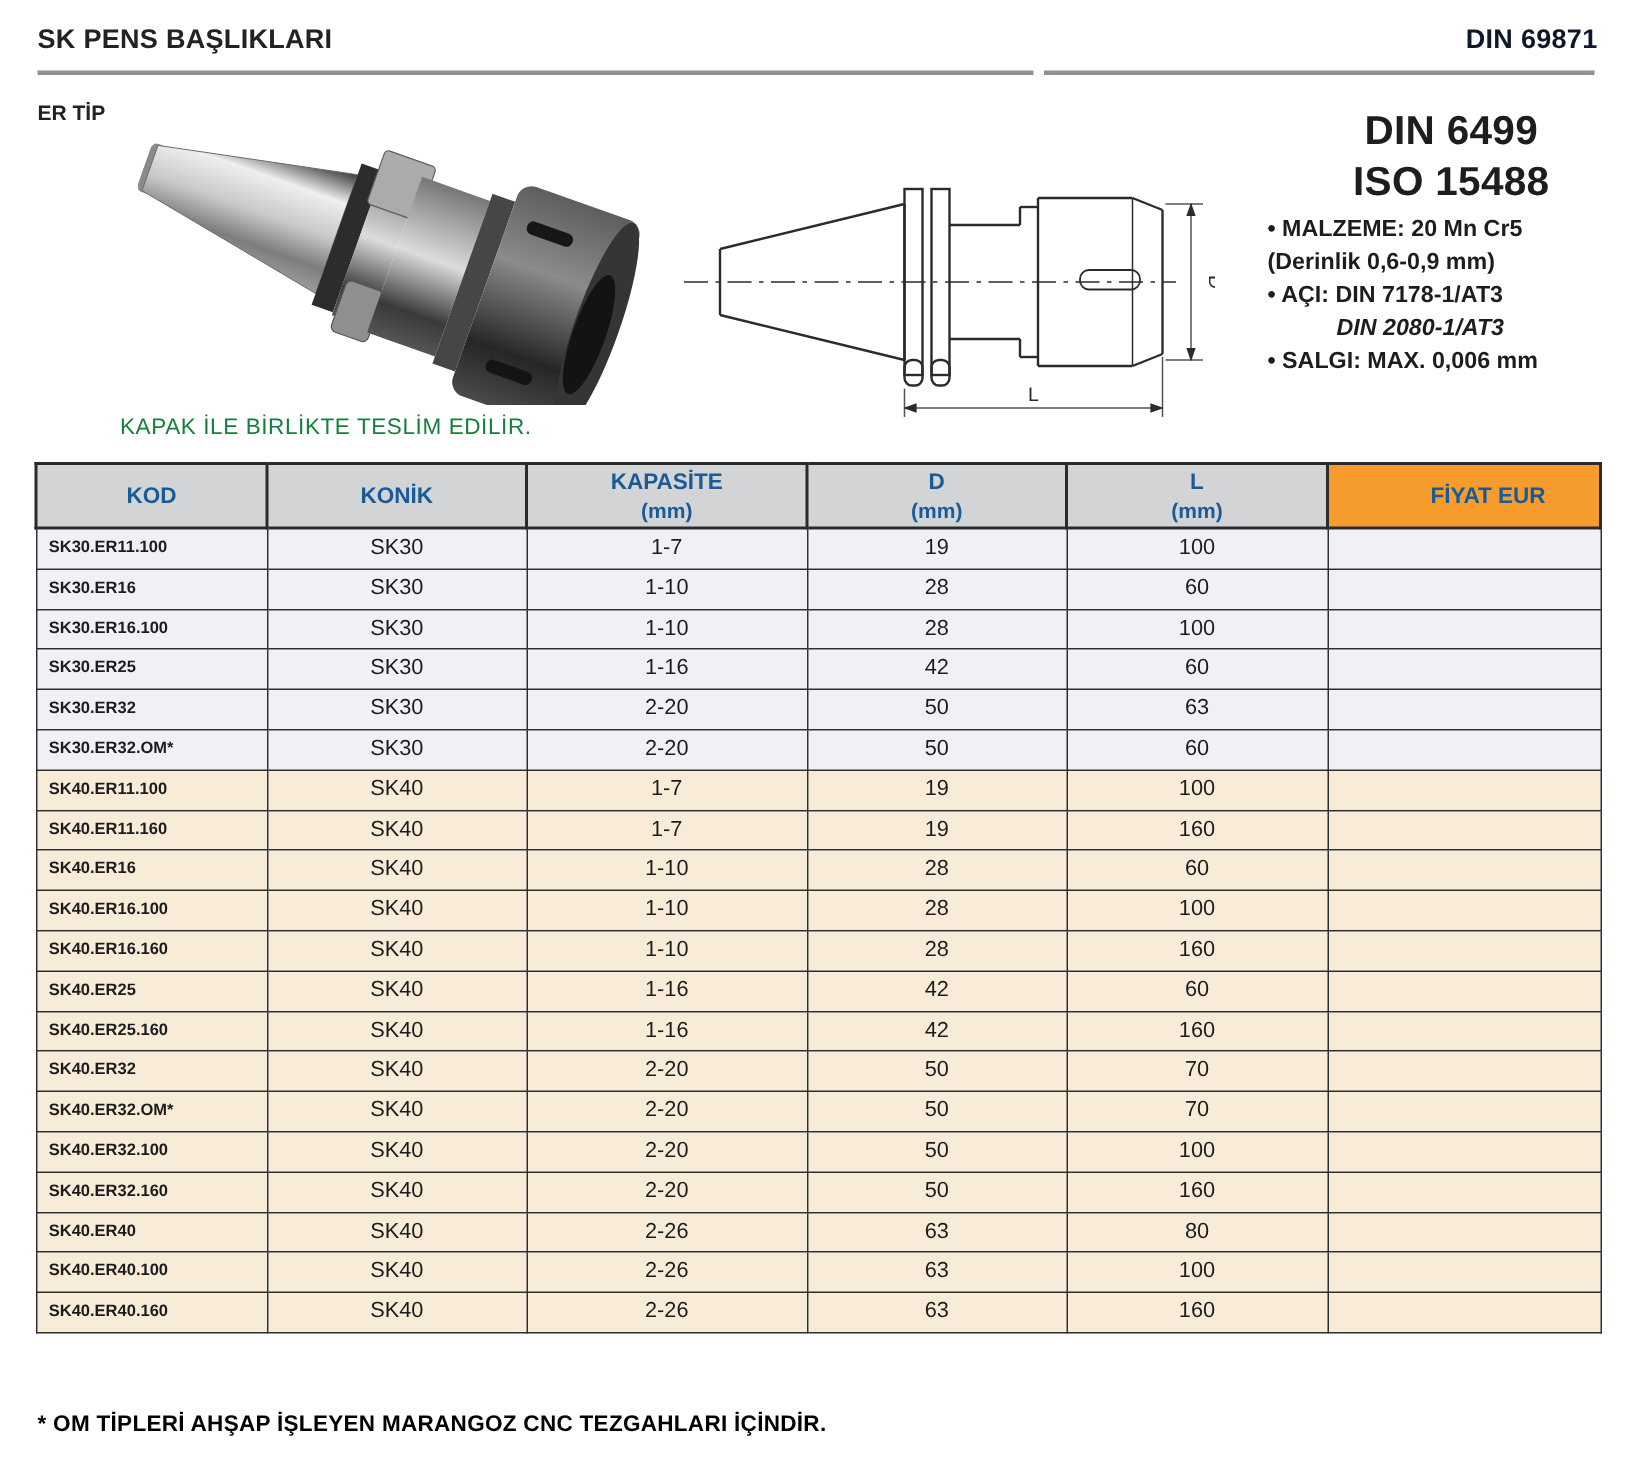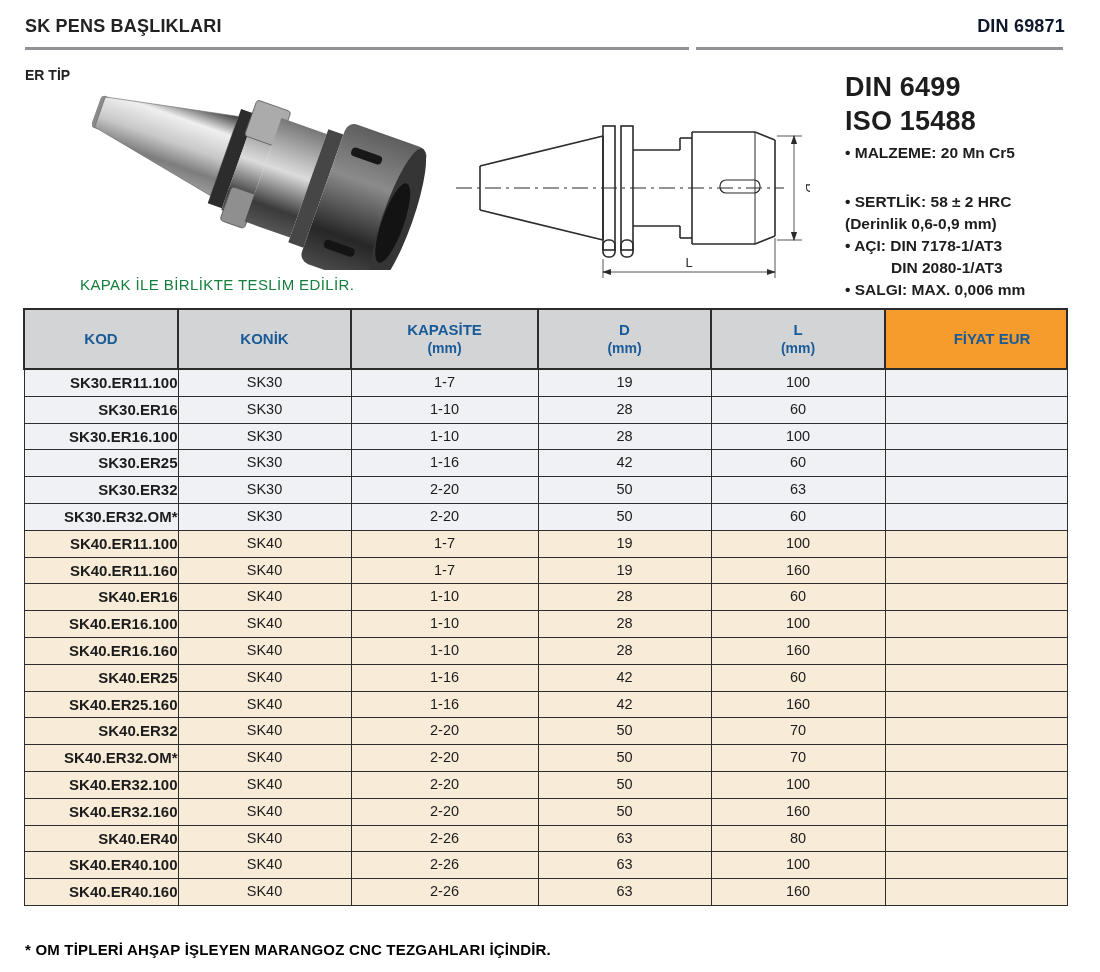--- a/index.html
+++ b/index.html
@@ -16,41 +16,41 @@
   .rule-right{left:696px;width:367px;}
 
   .type-label{left:25px;top:67px;font-size:14px;font-weight:bold;color:#232223;}
   .photo-wrap{left:92px;top:80px;width:340px;height:190px;}
   .caption{left:80px;top:276px;width:360px;text-align:left;font-size:15px;color:#15803d;letter-spacing:.4px;}
 
   .drawing-wrap{left:450px;top:92px;width:360px;height:200px;}
   .drawing-wrap svg text{font-family:"Liberation Sans",sans-serif;font-size:13px;fill:#2b2b2b;}
 
   .info{left:845px;top:70px;width:245px;}
-  .std-line{font-size:27px;font-weight:bold;line-height:34px;color:#1d1d1d;letter-spacing:.2px;}
+  .std-line{font-size:27px;font-weight:bold;line-height:34px;color:#1d1d1d;letter-spacing:.2px;text-align:center;}
   .b-line{font-size:15.5px;font-weight:bold;line-height:22px;color:#1d1d1d;}
   .b-gap-a{margin-top:4px;}
   .b-gap-b{margin-top:27px;}
-  .b-indent{padding-left:46px;}
+  .b-indent{padding-left:46px;font-style:italic;}
 
   table.price{position:absolute;left:23px;top:308px;width:1043px;border-collapse:collapse;table-layout:fixed;}
   table.price th{
     background:#d3d4d6;color:#1a5b97;font-size:15px;font-weight:bold;
     border:2px solid #2b2b2b;text-align:center;vertical-align:middle;line-height:18px;padding:0;
   }
-  table.price thead tr{height:60px;}
+  table.price thead tr{height:43px;}
   table.price th.fiyat{background:#f59c2d;padding-left:32px;}
   table.price th .sub{display:block;font-size:14px;}
   table.price td{
     border:1px solid #2e2e2e;text-align:center;font-size:14.5px;color:#1c1c1c;
     padding:0;height:25.8px;line-height:25.8px;white-space:nowrap;overflow:hidden;
   }
   table.price tr.sk30 td{background:#eff1f5;}
   table.price tr.sk40 td{background:#f8ecd9;}
-  table.price td.kod{font-weight:bold;text-align:right;padding-left:8px;font-size:15px;}
+  table.price td.kod{font-weight:bold;text-align:left;padding-left:8px;font-size:11px;}
   table.price td.fiyat{background:#f5ebd9;}
 
   .footnote{left:25px;top:941px;font-size:15px;font-weight:bold;color:#000000;letter-spacing:.2px;}
 </style>
 </head>
 <body>
 
 <div class="abs page-title">SK PENS BAŞLIKLARI</div>
 <div class="abs page-standard">DIN 69871</div>
 <div class="abs rule rule-left"></div>
@@ -150,21 +150,20 @@
     </g>
     <text text-anchor="middle" transform="translate(356,96) rotate(90)">D</text>
     <text x="239" y="175" text-anchor="middle">L</text>
   </svg>
 </div>
 
 <div class="abs info">
   <div class="std-line">DIN 6499</div>
   <div class="std-line">ISO 15488</div>
   <div class="b-line b-gap-a">• MALZEME: 20 Mn Cr5</div>
-  <div class="b-line b-gap-b">• SERTLİK: 58 ± 2 HRC</div>
   <div class="b-line">(Derinlik 0,6-0,9 mm)</div>
   <div class="b-line">• AÇI: DIN 7178-1/AT3</div>
   <div class="b-line b-indent">DIN 2080-1/AT3</div>
   <div class="b-line">• SALGI: MAX. 0,006 mm</div>
 </div>
 
 <table class="price">
   <colgroup>
     <col style="width:154px">
       <col style="width:173px">

